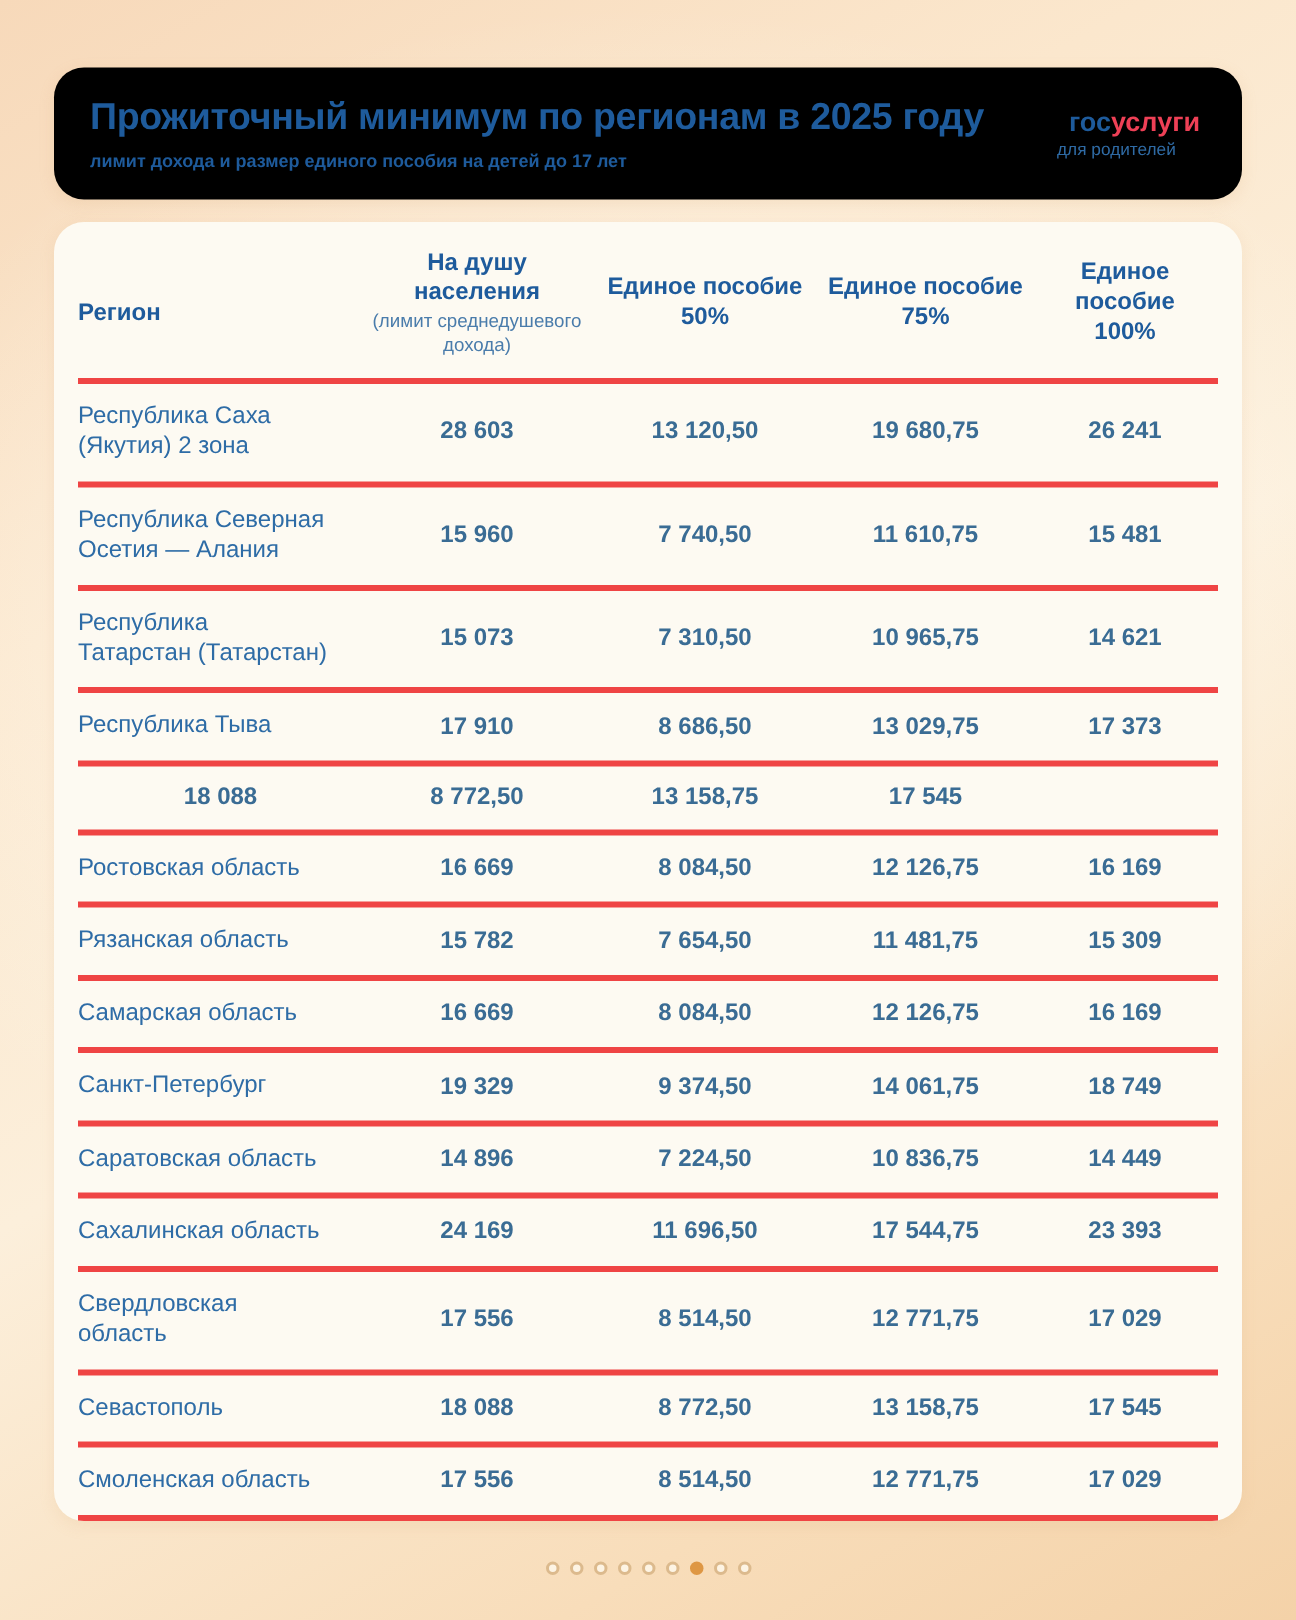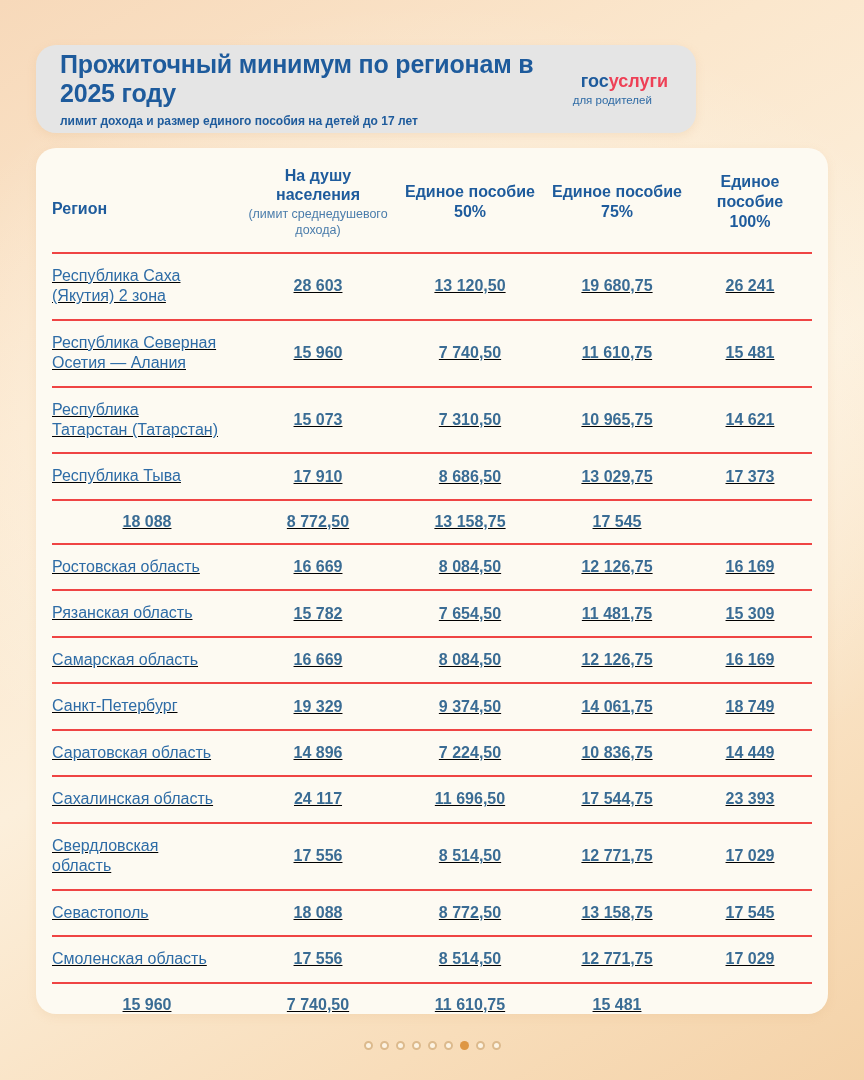--- a/index.html
+++ b/index.html
@@ -4,22 +4,22 @@
 <style>
   html,body{margin:0;padding:0;}
   body{
     width:864px;height:1080px;position:relative;overflow:hidden;
     font-family:"Liberation Sans","DejaVu Sans",sans-serif;
     background:
       radial-gradient(90% 55% at 50% 40%, rgba(255,251,242,.9), rgba(255,251,242,0) 72%),
       linear-gradient(150deg,#f7d9ba 0%,#fbe7cd 28%,#fcefdb 52%,#f8ddba 82%,#f4d2a8 100%);
   }
   .title-card{
-    position:absolute;left:36px;top:45px;width:660px;height:88px;
-    background:#e5e5e5;border-radius:20px;box-sizing:border-box;
+    position:absolute;left:36px;top:45px;width:792px;height:88px;
+    background:#000000;border-radius:20px;box-sizing:border-box;
     display:flex;align-items:center;justify-content:space-between;
     padding:0 24px;box-shadow:0 3px 10px rgba(214,168,112,.18);
   }
   .page-title{margin:0 0 7px 0;font-size:25px;line-height:1.15;font-weight:800;color:#1e5b9c;letter-spacing:-.2px;}
   .page-subtitle{margin:0;font-size:12px;font-weight:700;color:#1e5b9c;}
   .logo{text-align:center;padding-right:4px;}
   .logo-word{font-size:18px;font-weight:800;line-height:1.1;margin-left:24px;}
   .logo-blue{color:#1e5b9c;}
   .logo-red{color:#ee4056;}
   .logo-tagline{font-size:11.5px;color:#2f6ba5;margin-top:2px;}
@@ -31,21 +31,21 @@
   .thead,.row{
     display:grid;grid-template-columns:190px 152px 152px 142px 124px;
     align-items:center;
   }
   .thead{padding:18px 0 13px 0;}
   .th{text-align:center;}
   .th.left{text-align:left;margin-top:12px;}
   .th-line1{font-size:16px;font-weight:700;color:#1e5b9c;line-height:1.2;}
   .th-strong{font-size:16px;font-weight:700;color:#1e5b9c;line-height:1.35;}
   .th-note{font-size:12.5px;font-weight:400;color:#4a7cab;line-height:1.25;margin:3px auto 0;max-width:150px;}
-  .row{border-top:2px solid #ef4444;padding:12px 0;text-decoration:underline;}
+  .row{border-top:4px solid #ef4444;padding:12px 0;}
   .cell{font-size:16px;}
   .cell.region{color:#2e6ca6;font-weight:500;line-height:1.28;padding-right:24px;text-align:left;}
   .cell.num{color:#3a6c94;font-weight:600;text-align:center;}
   .dots{
     position:absolute;top:1041px;left:0;right:0;
     display:flex;justify-content:center;align-items:center;gap:7px;
   }
   .dot{width:5px;height:5px;border-radius:50%;border:2px solid #dcba8d;background:#fdf4e4;display:inline-block;cursor:pointer;}
   .dot.active{width:9px;height:9px;border:none;background:#de9744;}
 </style>
@@ -150,21 +150,21 @@
       </div>
       <div class="row">
         <div class="cell region">Саратовская область</div>
         <div class="cell num">14 896</div>
         <div class="cell num">7 224,50</div>
         <div class="cell num">10 836,75</div>
         <div class="cell num">14 449</div>
       </div>
       <div class="row">
         <div class="cell region">Сахалинская область</div>
-        <div class="cell num">24 117</div>
+        <div class="cell num">24 169</div>
         <div class="cell num">11 696,50</div>
         <div class="cell num">17 544,75</div>
         <div class="cell num">23 393</div>
       </div>
       <div class="row">
         <div class="cell region">Свердловская область</div>
         <div class="cell num">17 556</div>
         <div class="cell num">8 514,50</div>
         <div class="cell num">12 771,75</div>
         <div class="cell num">17 029</div>

